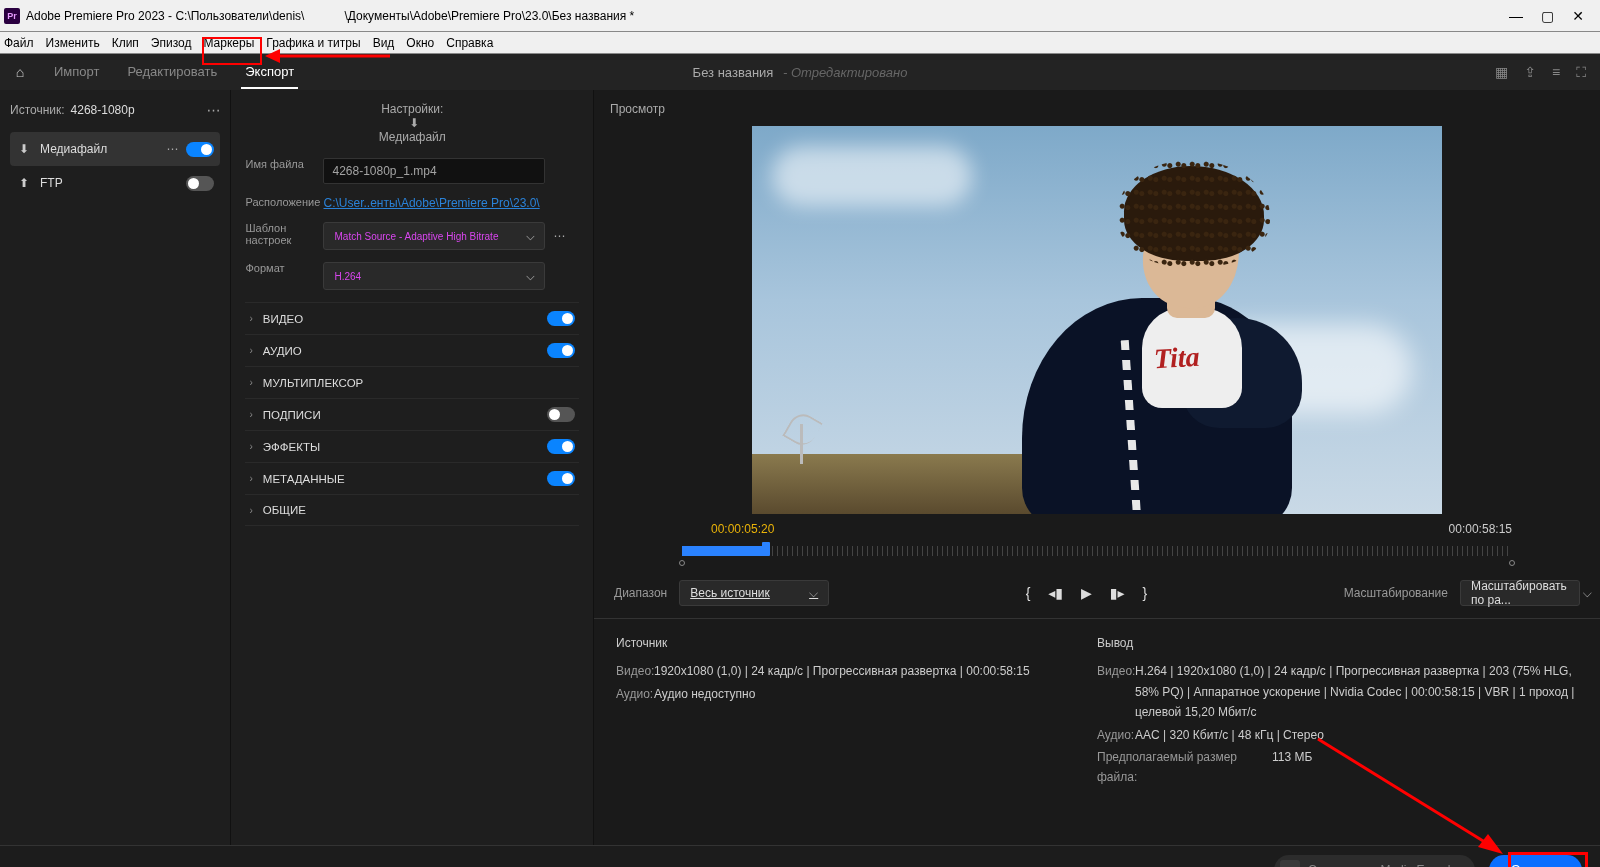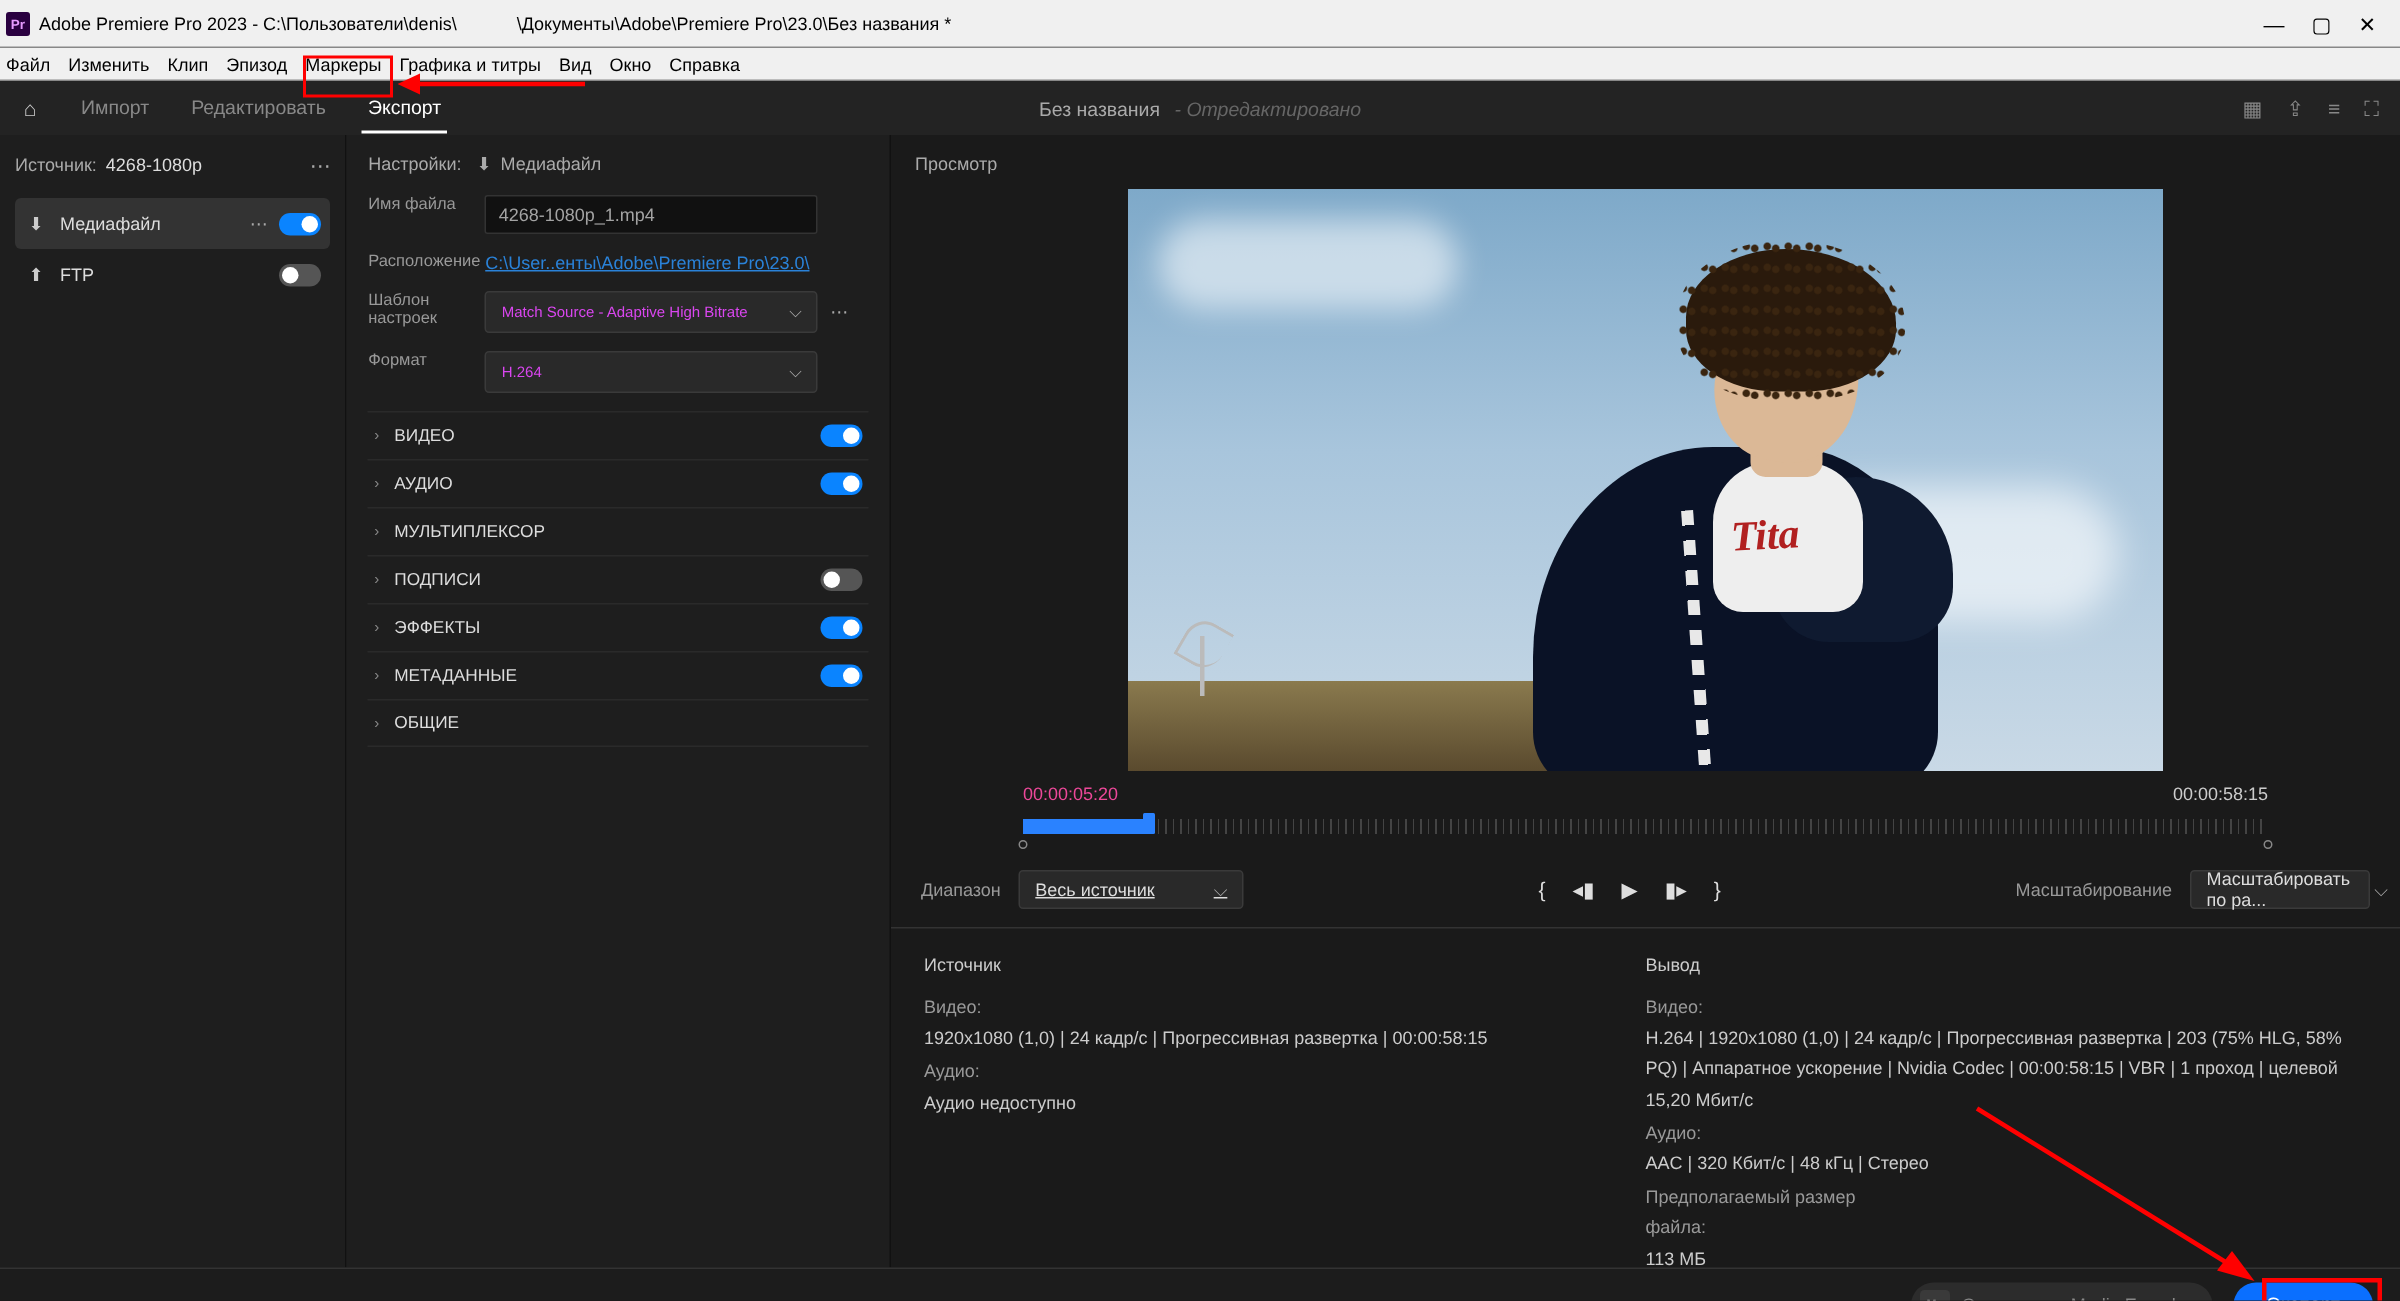--- a/index.html
+++ b/index.html
@@ -32,21 +32,21 @@
 .dest-row { display: flex; align-items: center; height: 34px; padding: 0 6px; border-radius: 4px; }
 .dest-row.active { background: #333; }
 .dest-row .ico { width: 16px; text-align: center; margin-right: 8px; color: #ccc; }
 .dest-row .name { color: #ddd; }
 .dest-row .dots { margin-left: auto; color: #aaa; margin-right: 8px; cursor: pointer; }
 .toggle { width: 28px; height: 15px; background: #555; border-radius: 8px; position: relative; cursor: pointer; }
 .toggle.on { background: #0a84ff; }
 .toggle .knob { width: 11px; height: 11px; background: #fff; border-radius: 50%; position: absolute; top: 2px; left: 2px; transition: left .1s; }
 .toggle.on .knob { left: 15px; }
 .mid-panel { width: 376px; background: #1e1e1e; border-right: 1px solid #111; padding: 12px 14px; }
-.mid-panel .hdr { display: flex; align-items: center; margin-bottom: 14px; color: #aaa; }
+.mid-panel .hdr { display: flex; align-items: center; margin-bottom: 14px; color: #aaa; flex-direction: column; }
 .mid-panel .hdr .ico { margin: 0 6px 0 10px; }
 .settings-grid .row { display: flex; align-items: flex-start; margin-bottom: 12px; }
 .settings-grid .row .lbl { width: 78px; color: #999; font-size: 11px; }
 .settings-grid .row .ctrl { flex: 1; }
 .txt-input { width: 222px; height: 26px; background: #111; border: 1px solid #333; color: #a3a3a3; padding: 0 8px; border-radius: 2px; font-size: 12px; }
 .link { color: #2a82d8; text-decoration: underline; font-size: 12px; cursor: pointer; }
 .dd { width: 222px; height: 28px; background: #292929; border: 1px solid #3a3a3a; color: #d946ef; border-radius: 3px; display: flex; align-items: center; padding: 4px 10px; cursor: pointer; font-size: 10px; justify-content: space-between; }
 .dd:after { content: "⌵"; color: #aaa; font-size: 11px; }
 .dots-more { margin-left: 8px; color: #aaa; cursor: pointer; }
 .accordion { margin-top: 12px; }
@@ -68,41 +68,41 @@
 .preview .jacket { position: absolute; top: 140px; left: 50px; width: 270px; height: 230px; background: #0a1226; border-radius: 120px 100px 40px 40px / 140px 120px 40px 40px; }
 .preview .jacket-stripe { position: absolute; top: 182px; left: 155px; width: 8px; height: 180px; background: repeating-linear-gradient(#e8e8e8 0 10px, #0a1226 10px 20px); transform: rotate(-4deg); }
 .preview .shoulder { position: absolute; top: 160px; right: 30px; width: 120px; height: 110px; background: #0f1a30; border-radius: 60px 70px 40px 40px; }
 .preview .tshirt { position: absolute; top: 150px; left: 170px; width: 100px; height: 100px; background: #eee; border-radius: 40px 40px 20px 20px; }
 .preview .tshirt-text { position: absolute; top: 184px; left: 182px; color: #b12020; font-family: Georgia, serif; font-style: italic; font-weight: bold; font-size: 28px; transform: rotate(-3deg); }
 .preview .neck { position: absolute; top: 110px; left: 195px; width: 48px; height: 50px; background: #dbb896; border-radius: 10px; }
 .preview .head { position: absolute; top: 40px; left: 172px; width: 95px; height: 110px; background: #dbb896; border-radius: 48% 52% 45% 45%; transform: rotate(10deg); }
 .preview .hair { position: absolute; top: 8px; left: 152px; width: 140px; height: 95px; background: #2a1a0c; border-radius: 55% 60% 50% 50%; }
 .preview .hair:before { content: ""; position: absolute; inset: -6px; border-radius: 55% 60% 50% 50%; background: radial-gradient(circle at 30% 30%, #3a2510 2px, transparent 3px), radial-gradient(circle at 70% 40%, #3a2510 2px, transparent 3px); background-size: 14px 14px; }
 .timecode-row { display: flex; justify-content: space-between; width: 830px; margin-top: 8px; font-size: 12px; }
-.timecode-row .in { color: #ec4899; }
+.timecode-row .in { color: #eab308; margin-left: 29px; }
 .timecode-row .out { color: #ccc; }
 .timeline { width: 830px; height: 24px; margin-top: 4px; position: relative; }
 .timeline .ticks { position: absolute; top: 6px; left: 0; right: 0; height: 10px; background: repeating-linear-gradient(to right, #444 0 1px, transparent 1px 5px); }
 .timeline .play-seg { position: absolute; top: 6px; left: 0; width: 84px; height: 10px; background: #2a82ff; }
 .timeline .handle { position: absolute; top: 2px; left: 80px; width: 8px; height: 14px; background: #2a82ff; border-radius: 1px; }
 .timeline .lend, .timeline .rend { position: absolute; top: 20px; width: 6px; height: 6px; border: 1px solid #888; border-radius: 50%; }
 .timeline .lend { left: -3px; }
 .timeline .rend { right: -3px; }
 .controls-row { display: flex; align-items: center; width: 100%; padding: 12px 20px; gap: 12px; }
 .controls-row .lbl { color: #999; font-size: 12px; }
 .controls-row .dd2 { height: 26px; background: #292929; border: 1px solid #3a3a3a; color: #ddd; border-radius: 3px; display: flex; align-items: center; padding: 0 10px; cursor: pointer; font-size: 12px; justify-content: space-between; }
 .controls-row .dd2:after { content: "⌵"; color: #aaa; margin-left: 16px; }
 .controls-row .range-dd { width: 150px; text-decoration: underline; }
 .controls-row .scale-dd { width: 120px; }
 .playback { margin-left: auto; margin-right: auto; display: flex; gap: 18px; color: #ddd; font-size: 14px; align-items: center; }
 .playback span { cursor: pointer; }
 .info-section { border-top: 1px solid #333; padding: 14px 22px; display: flex; font-size: 12px; line-height: 1.7; }
 .info-col { flex: 1; }
 .info-col .hd { color: #ccc; margin-bottom: 8px; font-size: 12px; }
-.info-row { display: flex; margin-bottom: 2px; flex-direction: column; }
+.info-row { display: flex; margin-bottom: 2px; }
 .info-row .k { color: #999; width: 38px; }
 .info-row .v { color: #ccc; flex: 1; }
 .info-output .info-row .k { width: 115px; }
 .footer { height: 48px; background: #1c1c1c; border-top: 1px solid #333; display: flex; align-items: center; justify-content: flex-end; padding: 0 18px; gap: 14px; position: relative; }
 .btn-me { height: 30px; background: #2c2c2c; border-radius: 15px; display: flex; align-items: center; padding: 0 14px 0 6px; color: #888; cursor: pointer; font-size: 12px; gap: 8px; }
 .btn-me .me-ico { width: 20px; height: 20px; background: #3a3a3a; border-radius: 3px; display: flex; align-items: center; justify-content: center; font-size: 8px; color: #aaa; font-weight: bold; }
 .btn-export { height: 30px; background: #0a6fff; color: #fff; border-radius: 15px; padding: 0 22px; display: flex; align-items: center; cursor: pointer; font-size: 13px; }
 .export-btn-highlight { position: absolute; right: 12px; top: 6px; width: 80px; height: 36px; border: 3px solid #ff0000; pointer-events: none; }
 .footer-arrow { position: absolute; right: 92px; bottom: 34px; width: 200px; height: 130px; pointer-events: none; z-index: 100; }
 svg { display: block; }

